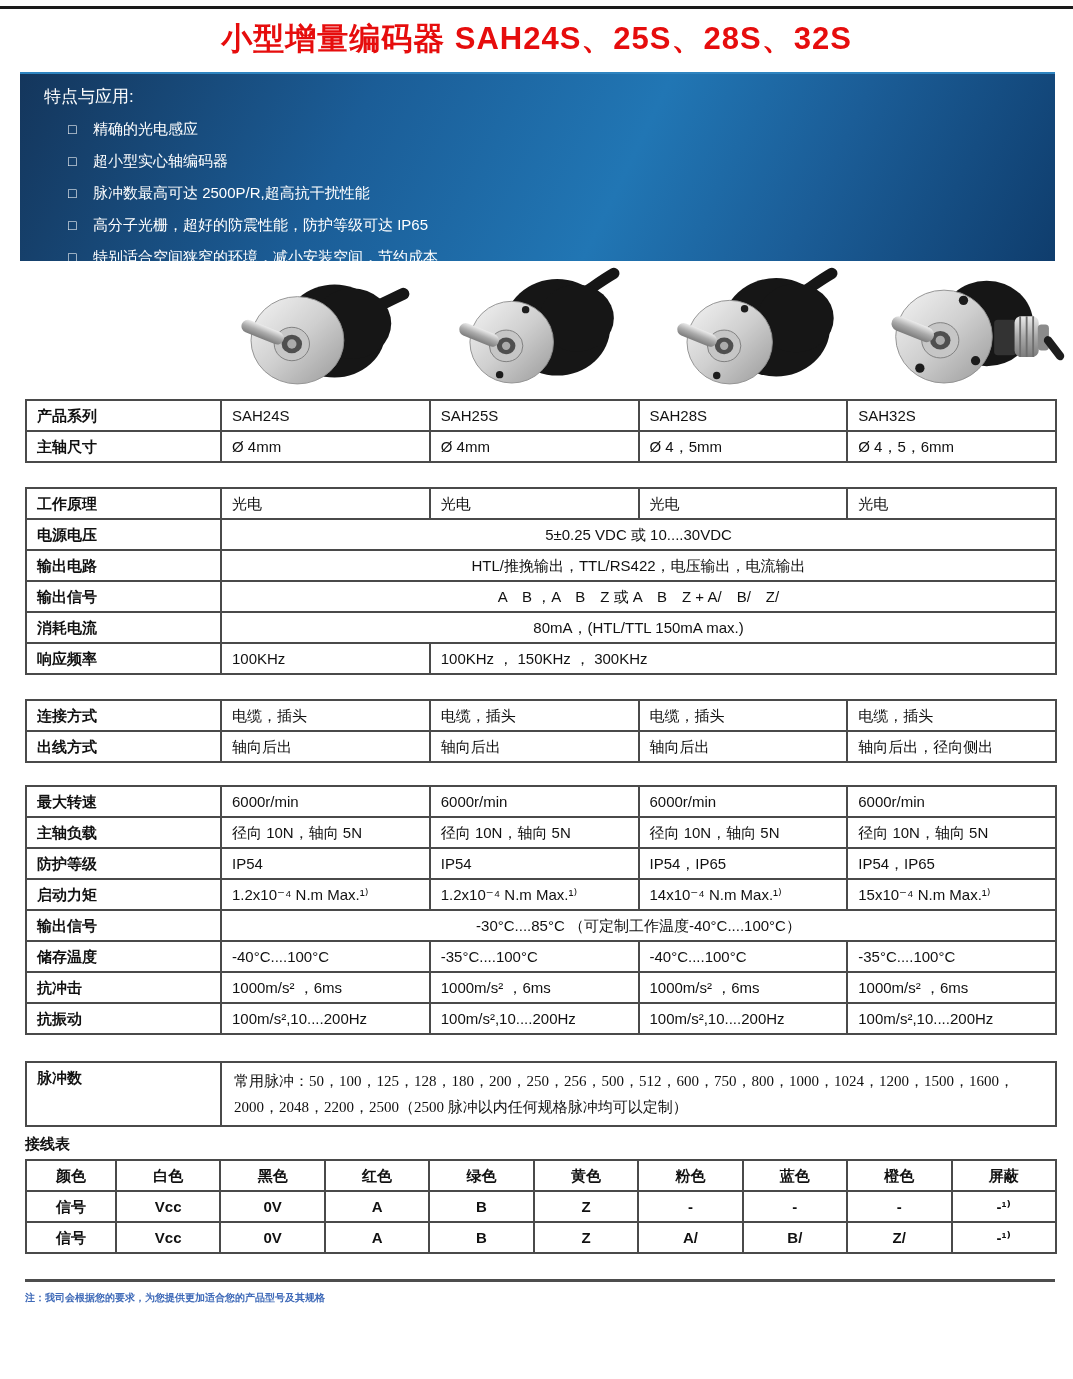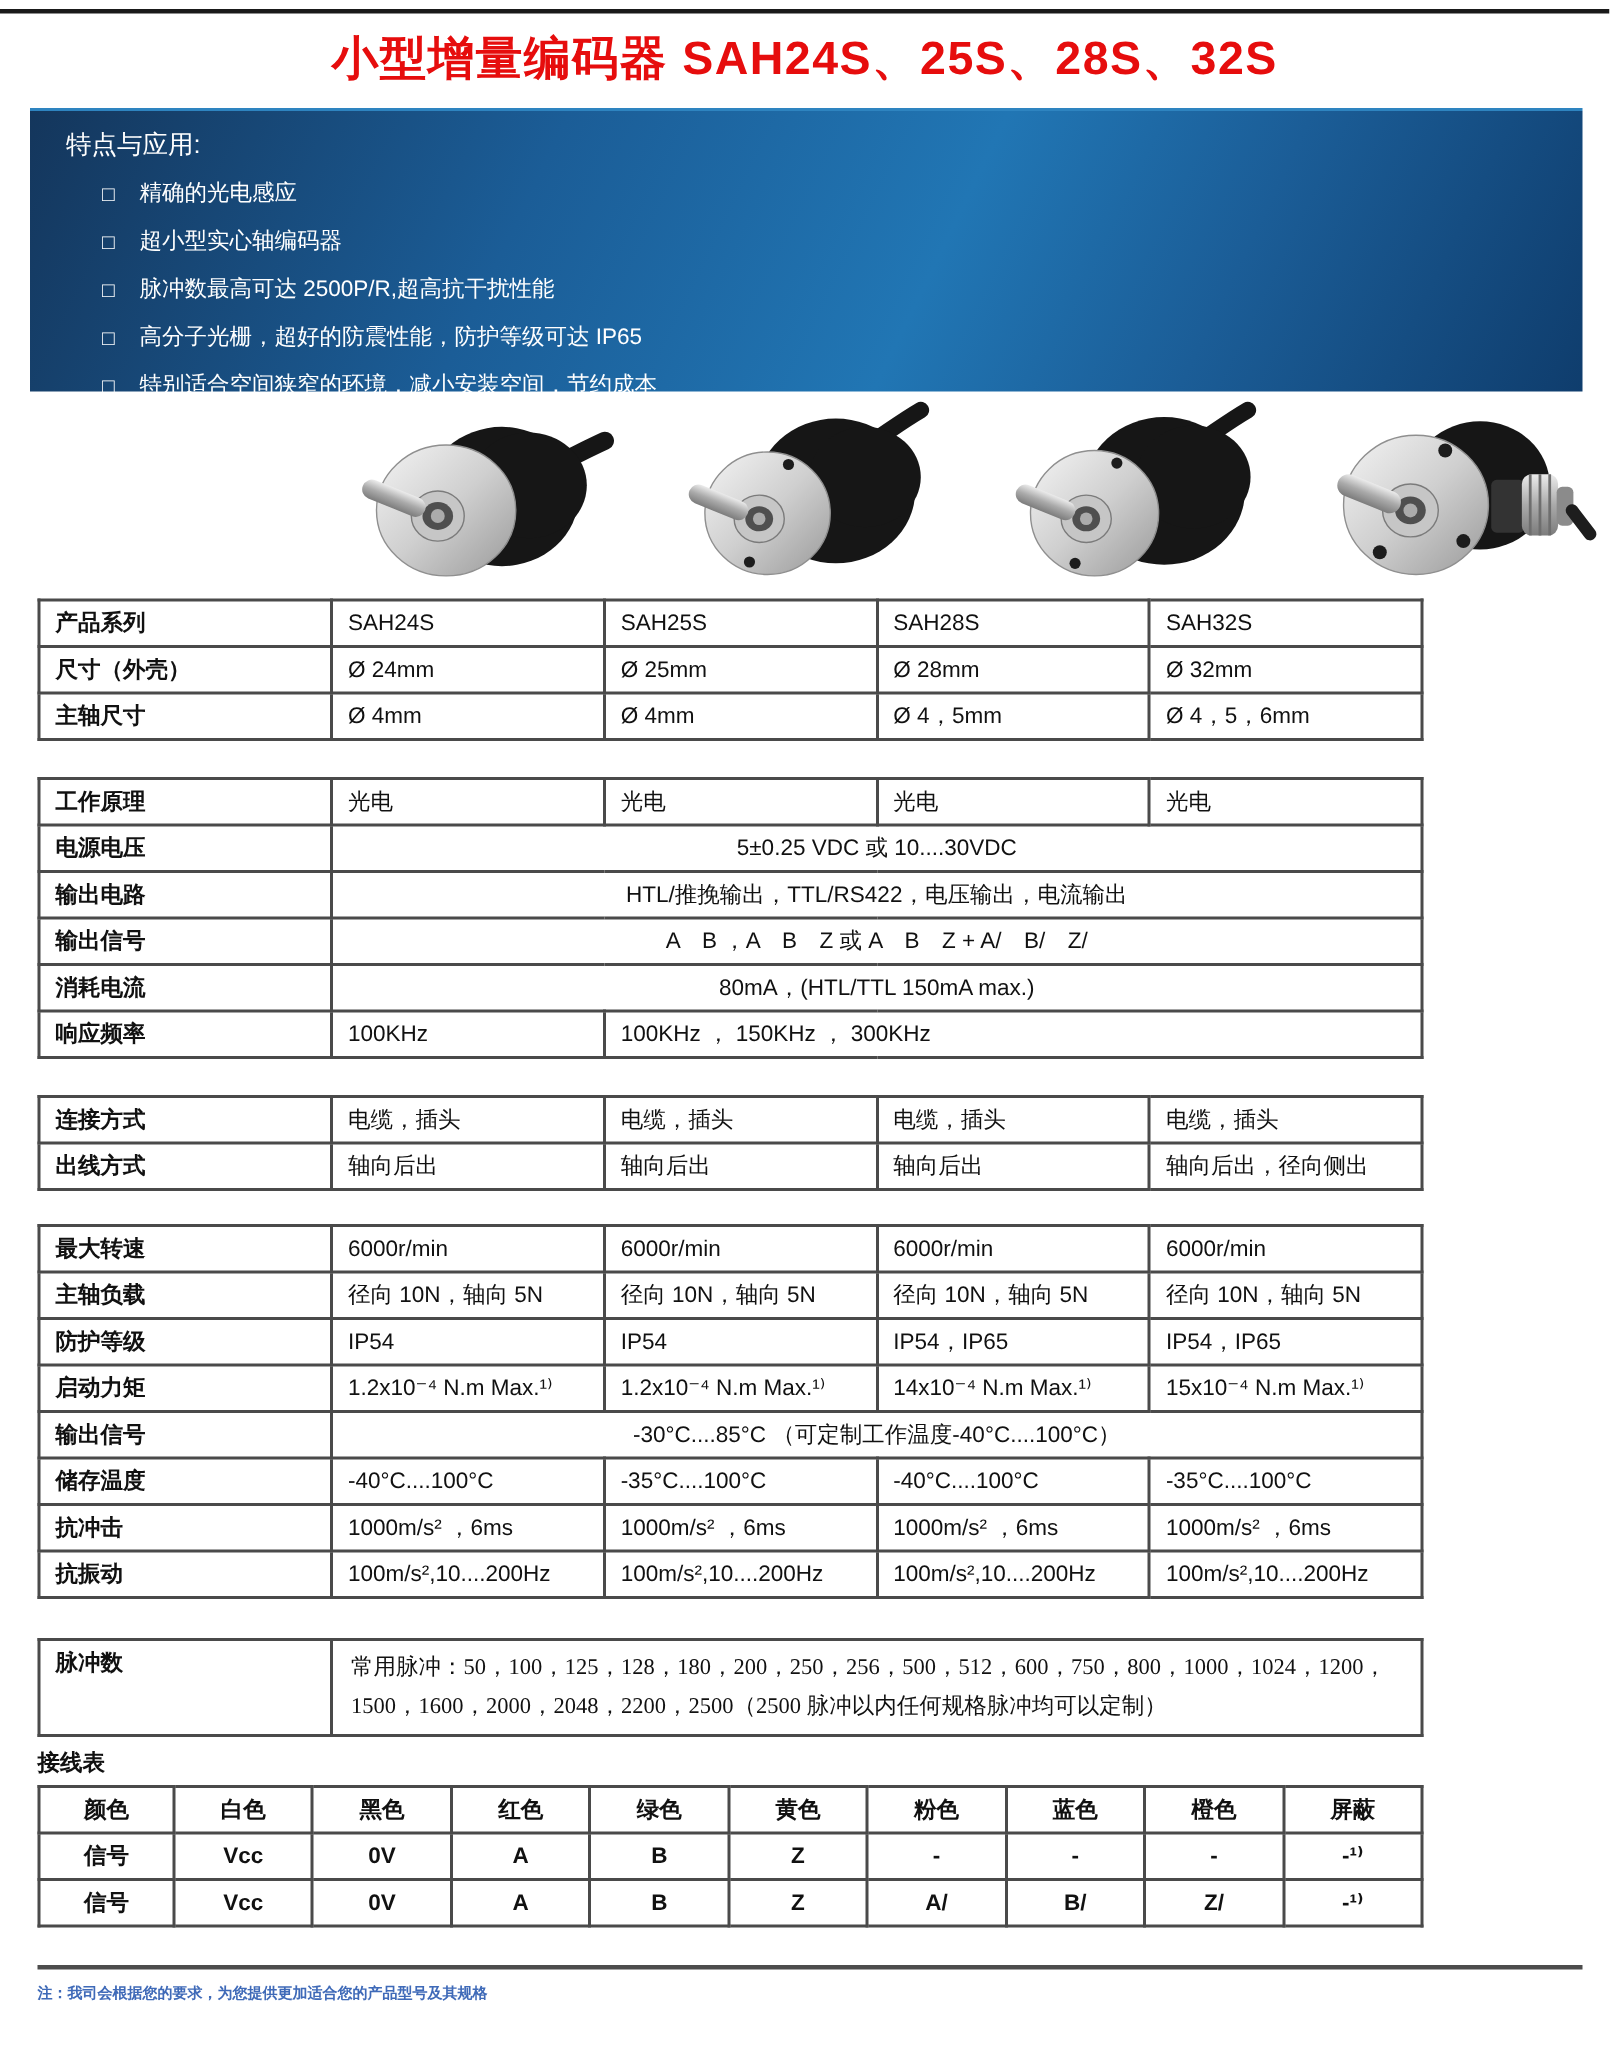--- a/index.html
+++ b/index.html
@@ -28,21 +28,21 @@
     background:linear-gradient(116deg,var(--box-dark,#14365c) 0%,var(--box-mid,#1b5d97) 32%,var(--box-bright,#2176b4) 58%,var(--box-mid,#1b5d97) 76%,var(--box-deep,#0f3d6d) 100%);
     border-top:2px solid #2e84c0;
     color:#fff;padding:9px 20px 6px 24px;
   }
   .feature-heading{font-size:17px;margin:2px 0 8px 0;font-weight:normal;}
   .feature-item{display:flex;align-items:center;margin:10px 0 0 24px;font-size:15px;line-height:22px;}
   .bullet{display:inline-block;width:13px;height:13px;margin-right:12px;font-size:14px;line-height:13px;flex:0 0 auto;}
   .photos{display:flex;align-items:center;gap:22px;padding:4px 8px 2px 218px;height:138px;}
   .photo{width:196px;height:130px;flex:0 0 auto;}
   table.spec{
-    border-collapse:collapse;table-layout:fixed;width:924px;margin:0 0 0 25px;
+    border-collapse:collapse;table-layout:fixed;width:1032px;margin:0 0 0 25px;
   }
   table.spec td{
     border:2px solid var(--line,#4a4a4a);padding:4px 10px;font-size:15px;line-height:21px;
     overflow:hidden;white-space:nowrap;
   }
   td.lbl{font-weight:bold;}
   td.ctr{text-align:center;}
   td.wrap{white-space:normal;}
   .gap22{height:22px;}
   .gap24{height:24px;}
@@ -176,27 +176,20 @@
     </colgroup>
   <tbody>
       <tr>
     <td class="lbl">产品系列</td>
     <td>SAH24S</td>
     <td>SAH25S</td>
     <td>SAH28S</td>
     <td>SAH32S</td>
   </tr>
   <tr>
-    <td class="lbl">尺寸（外壳）</td>
-    <td>Ø 24mm</td>
-    <td>Ø 25mm</td>
-    <td>Ø 28mm</td>
-    <td>Ø 32mm</td>
-  </tr>
-  <tr>
     <td class="lbl">主轴尺寸</td>
     <td>Ø 4mm</td>
     <td>Ø 4mm</td>
     <td>Ø 4，5mm</td>
     <td>Ø 4，5，6mm</td>
   </tr>
 </tbody>
   </table>
 
 <div class="gap24"></div>

